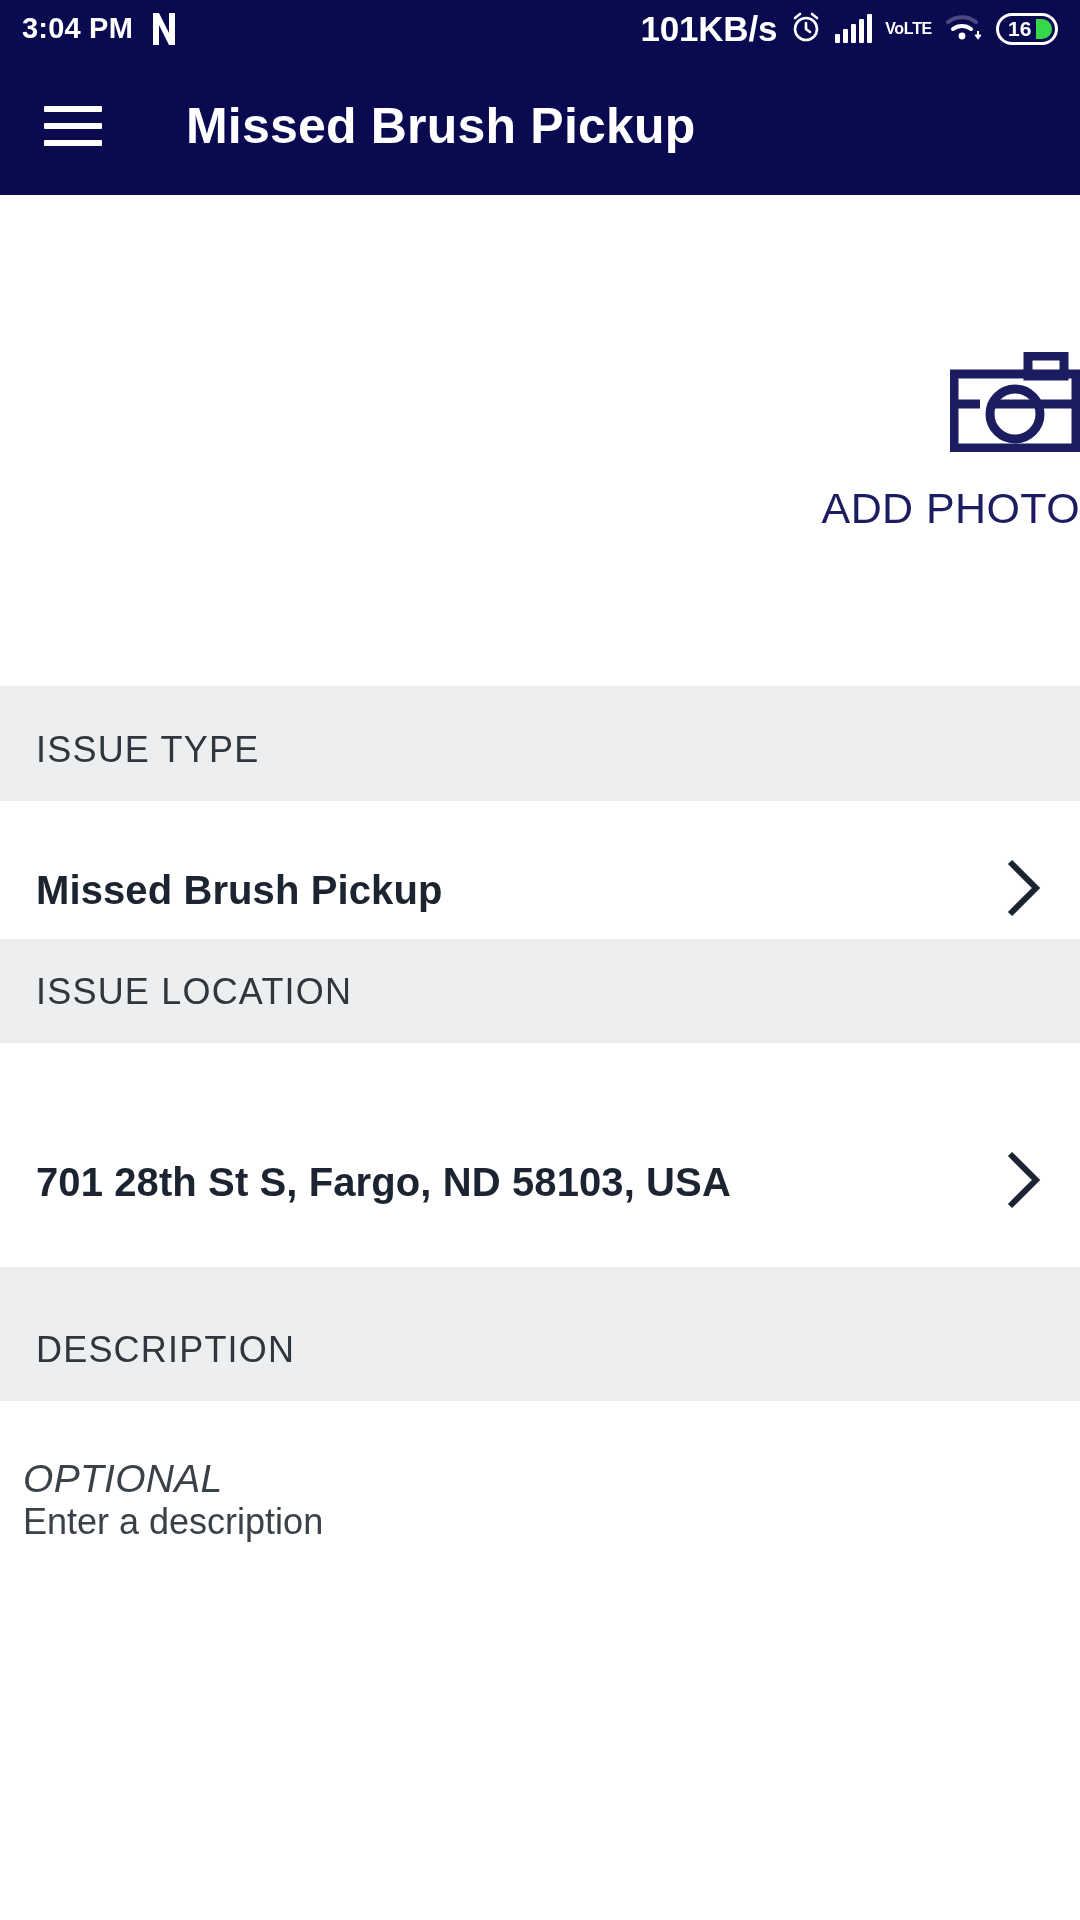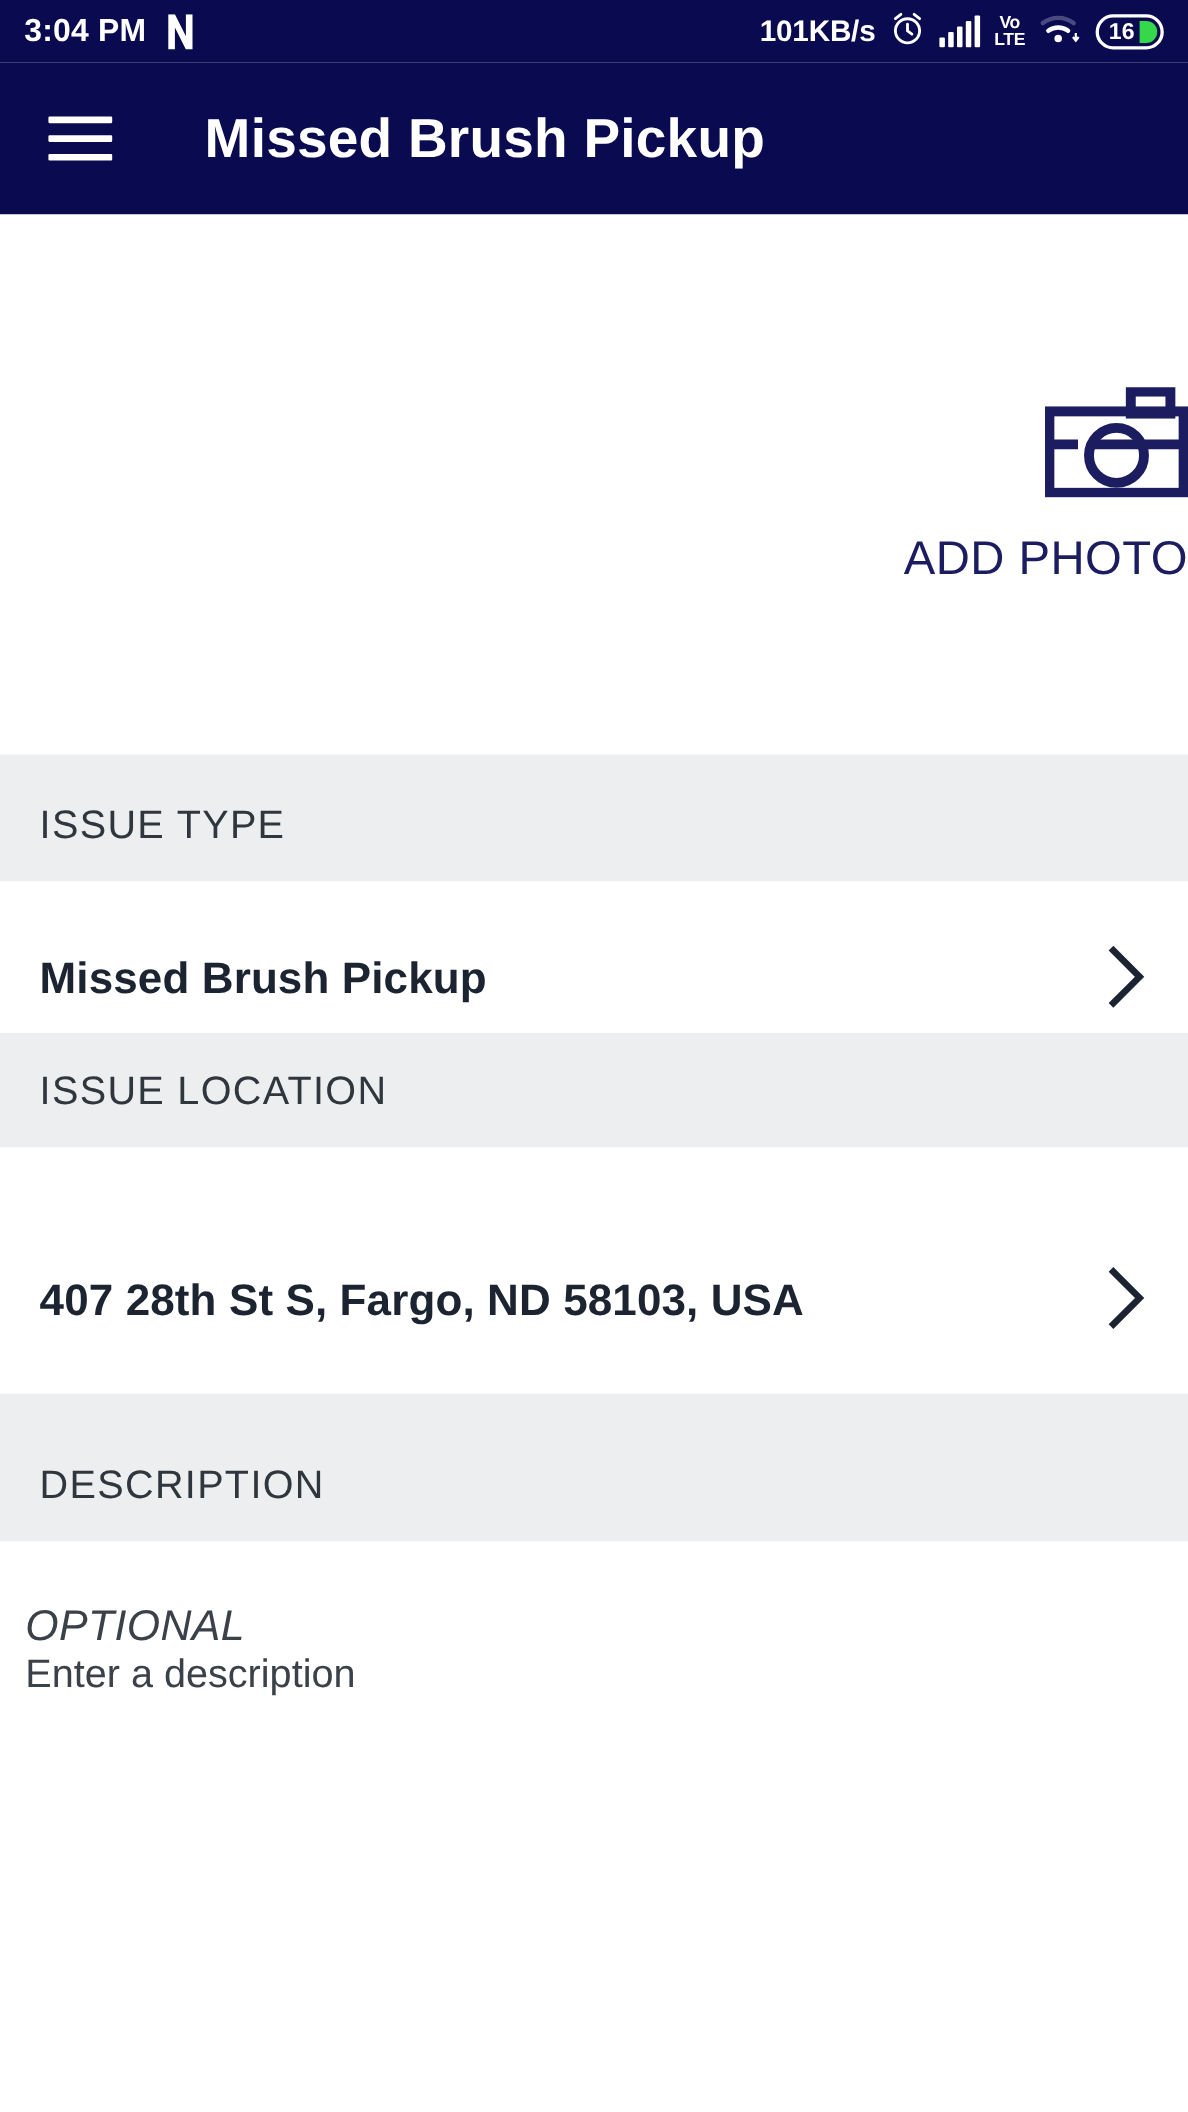--- a/index.html
+++ b/index.html
@@ -14,22 +14,22 @@
   
   .statusbar{
     position:absolute; top:0; left:0; width:1080px; height:57px;
     background:#0a0a50; color:#ffffff;
     display:flex; align-items:center; padding:0 22px;
   }
   .sb-time{ font-size:29px; font-weight:700; letter-spacing:.2px; }
   .sb-nlogo{ margin-left:18px; display:flex; align-items:center; }
   .sb-spacer{ flex:1; }
   .sb-right{ display:flex; align-items:center; gap:13px; }
-  .sb-net{ font-size:27px; font-weight:700; letter-spacing:-.2px; }
-  .volte{ display:flex; flex-direction:column; align-items:center; line-height:.98;
+  .sb-net{ font-size:35px; font-weight:700; letter-spacing:-.2px; }
+  .volte{ display:flex; align-items:center; line-height:.98;
           font-size:16px; font-weight:700; letter-spacing:-.3px; }
 
   
   .bars{ display:flex; align-items:flex-end; gap:3px; height:28px; }
   .bars i{ display:block; width:5px; background:#fff; border-radius:1px; }
   .bars i:nth-child(1){ height:9px; }
   .bars i:nth-child(2){ height:14px; }
   .bars i:nth-child(3){ height:19px; }
   .bars i:nth-child(4){ height:24px; }
   .bars i:nth-child(5){ height:29px; }
@@ -174,21 +174,21 @@
         <path d="M10 6 L36 32 L10 58" fill="none" stroke="#1b2430" stroke-width="6"></path>
       </svg>
     </div>
   </div>
 
   <div class="sec-header" style="top:939px;height:104px;">
     <span>ISSUE LOCATION</span>
   </div>
 
   <div class="row" style="top:1097px;height:170px;">
-    <div class="row-text">407 28th St S, Fargo, ND 58103, USA</div>
+    <div class="row-text">701 28th St S, Fargo, ND 58103, USA</div>
     <div class="row-chevron">
       <svg width="44" height="64" viewBox="0 0 44 64">
         <path d="M10 6 L36 32 L10 58" fill="none" stroke="#1b2430" stroke-width="6"></path>
       </svg>
     </div>
   </div>
 
   <div class="sec-header" style="top:1267px;height:134px;">
     <span>DESCRIPTION</span>
   </div>

